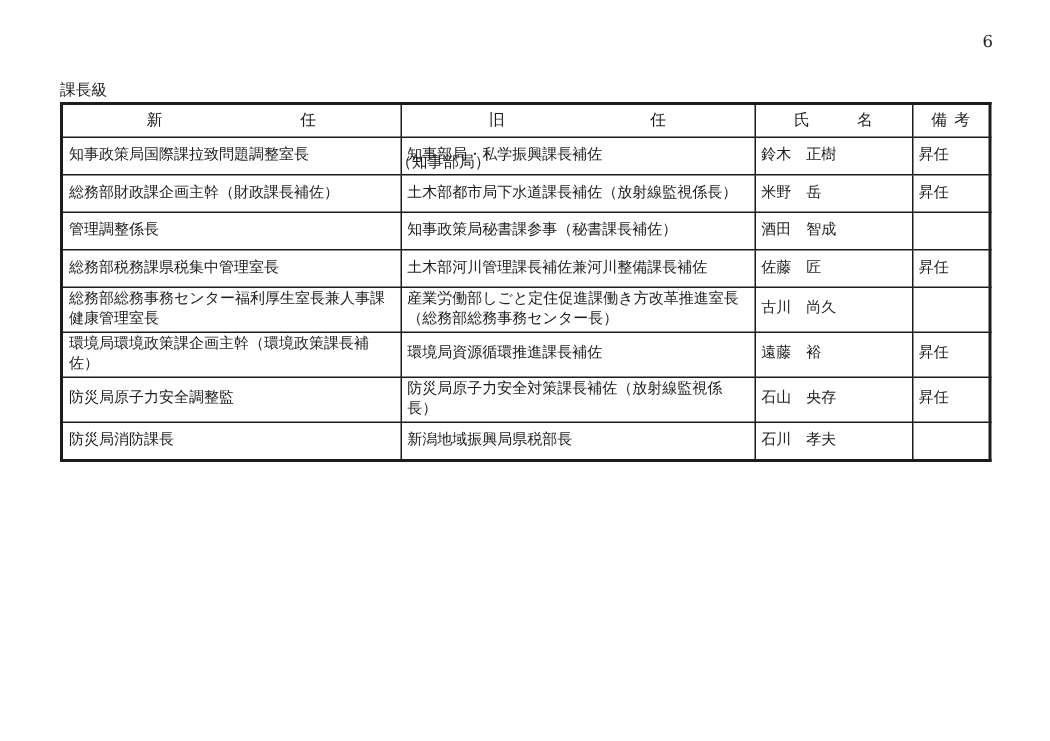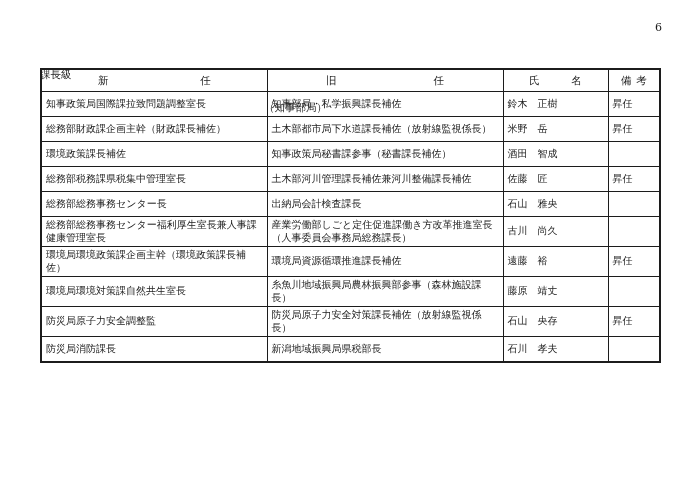--- a/index.html
+++ b/index.html
@@ -14,21 +14,21 @@
     box-sizing: border-box;
   }
   .page-num {
     position: absolute;
     top: 21px;
     left: 655px;
     font-size: 11px;
   }
   .rank-label {
     position: absolute;
-    top: 68px;
+    top: 53px;
     left: 40px;
     font-size: 10.5px;
   }
   .dept-label {
     position: absolute;
     top: 53px;
     left: 264px;
     font-size: 10.5px;
     margin-top: 48px;
   }
@@ -124,61 +124,49 @@
 
     <tr>
       <td class="col-new">総務部財政課企画主幹（財政課長補佐）</td>
       <td class="col-old">土木部都市局下水道課長補佐（放射線監視係長）</td>
       <td class="col-name">米野　岳</td>
       <td class="col-note">昇任</td>
     </tr>
 
 
     <tr>
-      <td class="col-new">環境政策課長補佐</td>
+      <td class="col-new">管理調整係長</td>
       <td class="col-old">知事政策局秘書課参事（秘書課長補佐）</td>
       <td class="col-name">酒田　智成</td>
       <td class="col-note"></td>
     </tr>
 
     <tr>
       <td class="col-new">総務部税務課県税集中管理室長</td>
       <td class="col-old">土木部河川管理課長補佐兼河川整備課長補佐</td>
       <td class="col-name">佐藤　匠</td>
       <td class="col-note">昇任</td>
     </tr>
 
-    <tr>
-      <td class="col-new">総務部総務事務センター長</td>
-      <td class="col-old">出納局会計検査課長</td>
-      <td class="col-name">石山　雅央</td>
-      <td class="col-note"></td>
-    </tr>
 
     <tr>
       <td class="col-new">総務部総務事務センター福利厚生室長兼人事課健康管理室長</td>
-      <td class="col-old">産業労働部しごと定住促進課働き方改革推進室長（人事委員会事務局総務課長）</td>
+      <td class="col-old">産業労働部しごと定住促進課働き方改革推進室長（総務部総務事務センター長）</td>
       <td class="col-name">古川　尚久</td>
       <td class="col-note"></td>
     </tr>
 
     <tr>
       <td class="col-new">環境局環境政策課企画主幹（環境政策課長補佐）</td>
       <td class="col-old">環境局資源循環推進課長補佐</td>
       <td class="col-name">遠藤　裕</td>
       <td class="col-note">昇任</td>
     </tr>
 
 
-    <tr>
-      <td class="col-new">環境局環境対策課自然共生室長</td>
-      <td class="col-old">糸魚川地域振興局農林振興部参事（森林施設課長）</td>
-      <td class="col-name">藤原　靖丈</td>
-      <td class="col-note"></td>
-    </tr>
 
     <tr>
       <td class="col-new">防災局原子力安全調整監</td>
       <td class="col-old">防災局原子力安全対策課長補佐（放射線監視係長）</td>
       <td class="col-name">石山　央存</td>
       <td class="col-note">昇任</td>
     </tr>
 
 
     <tr>

